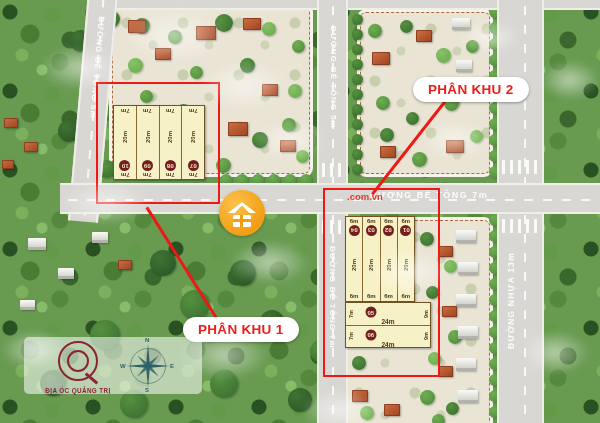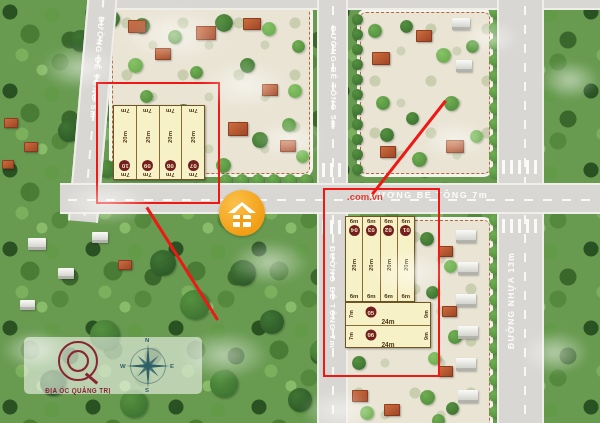--- a/index.html
+++ b/index.html
@@ -436,20 +436,22 @@
           </div>
         </div>
       </div>
   </div>
 
   <div id="annot">
     <div id="zone1-rect" class="zone-rect"></div>
     <div id="zone2-rect" class="zone-rect"></div>
     <div id="line1" class="red-line"></div>
     <div id="line2" class="red-line"></div>
+    <div id="zone1-label" class="zone-label">PHÂN KHU 1</div>
+    <div id="zone2-label" class="zone-label">PHÂN KHU 2</div>
   </div>
 
   <div id="wm">
     <div id="wm-circle">
       <div id="wm-roof"></div>
       <div id="wm-body"></div>
     </div>
     <span id="wm-domain">.com.vn</span>
   </div>
 

